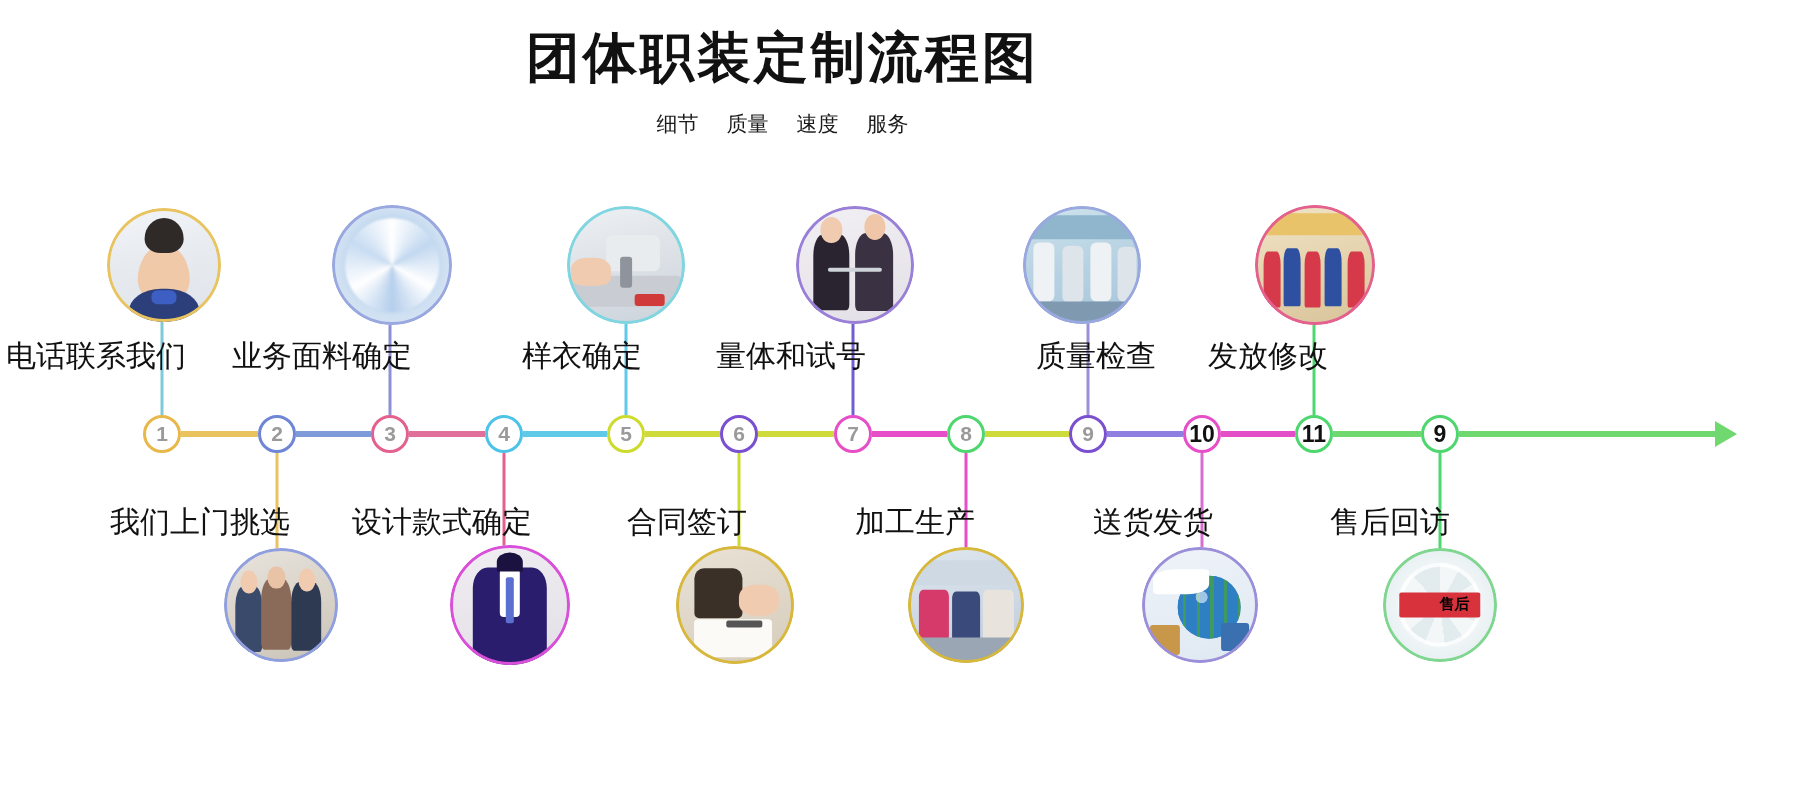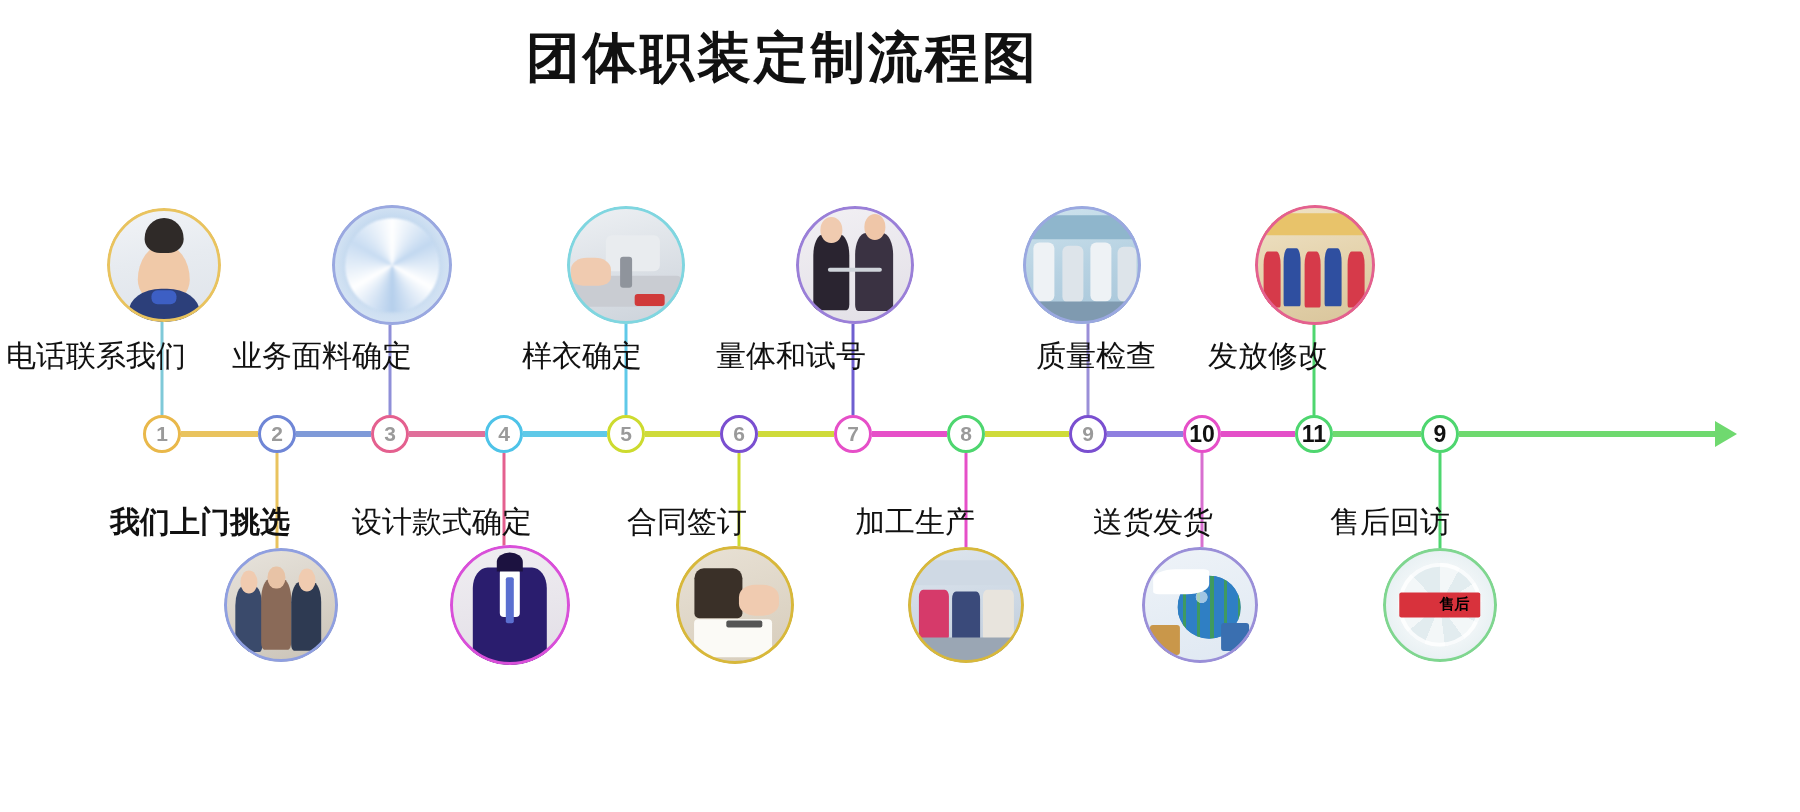--- a/index.html
+++ b/index.html
@@ -75,20 +75,21 @@
     overflow:hidden;
   }
   .bubble .art > i{position:absolute;display:block;}
 </style>
 </head>
 <body>
 
 <div id="stage">
 
   <div class="title">团体职装定制流程图</div>
+  <div class="subtitle" id="subtitle"><span>细节</span><span>质量</span><span>速度</span><span>服务</span></div>
 
   <svg class="axis" id="axis-svg" viewBox="0 0 1800 812" xmlns="http://www.w3.org/2000/svg">
       <line x1="181" y1="434" x2="258" y2="434" stroke="#e9c35e" stroke-width="6" stroke-linecap="butt"></line>
       <line x1="296" y1="434" x2="371" y2="434" stroke="#7f9ad8" stroke-width="6" stroke-linecap="butt"></line>
       <line x1="409" y1="434" x2="485" y2="434" stroke="#e06f9a" stroke-width="6" stroke-linecap="butt"></line>
       <line x1="523" y1="434" x2="607" y2="434" stroke="#5fc9e8" stroke-width="6" stroke-linecap="butt"></line>
       <line x1="645" y1="434" x2="720" y2="434" stroke="#cfdb3a" stroke-width="6" stroke-linecap="butt"></line>
       <line x1="758" y1="434" x2="834" y2="434" stroke="#cfdb3a" stroke-width="6" stroke-linecap="butt"></line>
       <line x1="872" y1="434" x2="947" y2="434" stroke="#e64fc8" stroke-width="6" stroke-linecap="butt"></line>
       <line x1="985" y1="434" x2="1069" y2="434" stroke="#cfdb3a" stroke-width="6" stroke-linecap="butt"></line>
@@ -128,21 +129,21 @@
           <i style="left: 22%; top: 62%; width: 24%; height: 58%; transform: translate(-50%, -50%); border-radius: 30% 30% 10% 10%; background: rgb(58, 74, 107);"></i>
           <i style="left: 46%; top: 58%; width: 26%; height: 62%; transform: translate(-50%, -50%); border-radius: 30% 30% 10% 10%; background: rgb(138, 106, 88);"></i>
           <i style="left: 72%; top: 60%; width: 26%; height: 60%; transform: translate(-50%, -50%); border-radius: 30% 30% 10% 10%; background: rgb(46, 58, 82);"></i>
           <i style="left: 22%; top: 30%; width: 15%; height: 20%; transform: translate(-50%, -50%); border-radius: 50%; background: rgb(240, 203, 176);"></i>
           <i style="left: 46%; top: 26%; width: 15%; height: 20%; transform: translate(-50%, -50%); border-radius: 50%; background: rgb(232, 195, 166);"></i>
           <i style="left: 73%; top: 28%; width: 15%; height: 20%; transform: translate(-50%, -50%); border-radius: 50%; background: rgb(240, 203, 176);"></i>
         </div>
         <div class="ring" style="border: 3px solid rgb(143, 159, 224);"></div>
       </div>
       <div class="node" style="left: 258px; top: 415px; border-color: rgb(111, 134, 214);">2</div>
-      <div class="lbl" style="left: 110px; top: 502px; font-weight: bold;">我们上门挑选</div>
+      <div class="lbl" style="left: 110px; top: 502px;">我们上门挑选</div>
       <div class="bubble" style="left: 332px; top: 205px; width: 120px; height: 120px;">
         <div class="art" style="background: radial-gradient(circle at 50% 48%, rgb(255, 255, 255) 2%, rgb(207, 224, 242) 22%, rgb(185, 210, 236) 42%, rgb(207, 224, 242) 62%, rgb(230, 238, 248) 100%);">
           <i style="left: 50%; top: 50%; width: 78%; height: 78%; transform: translate(-50%, -50%); border-radius: 50%; background: conic-gradient(rgb(255, 255, 255), rgb(194, 216, 240), rgb(255, 255, 255), rgb(181, 207, 236), rgb(255, 255, 255), rgb(200, 220, 242), rgb(255, 255, 255)); filter: blur(1px);"></i>
         </div>
         <div class="ring" style="border: 3px solid rgb(154, 168, 224);"></div>
       </div>
       <div class="node" style="left: 371px; top: 415px; border-color: rgb(228, 96, 143);">3</div>
       <div class="lbl" style="left: 232px; top: 336px;">业务面料确定</div>
       <div class="bubble" style="left: 450px; top: 545px; width: 120px; height: 120px;">
         <div class="art" style="background: linear-gradient(170deg, rgb(240, 238, 242) 0%, rgb(226, 222, 230) 100%);">

